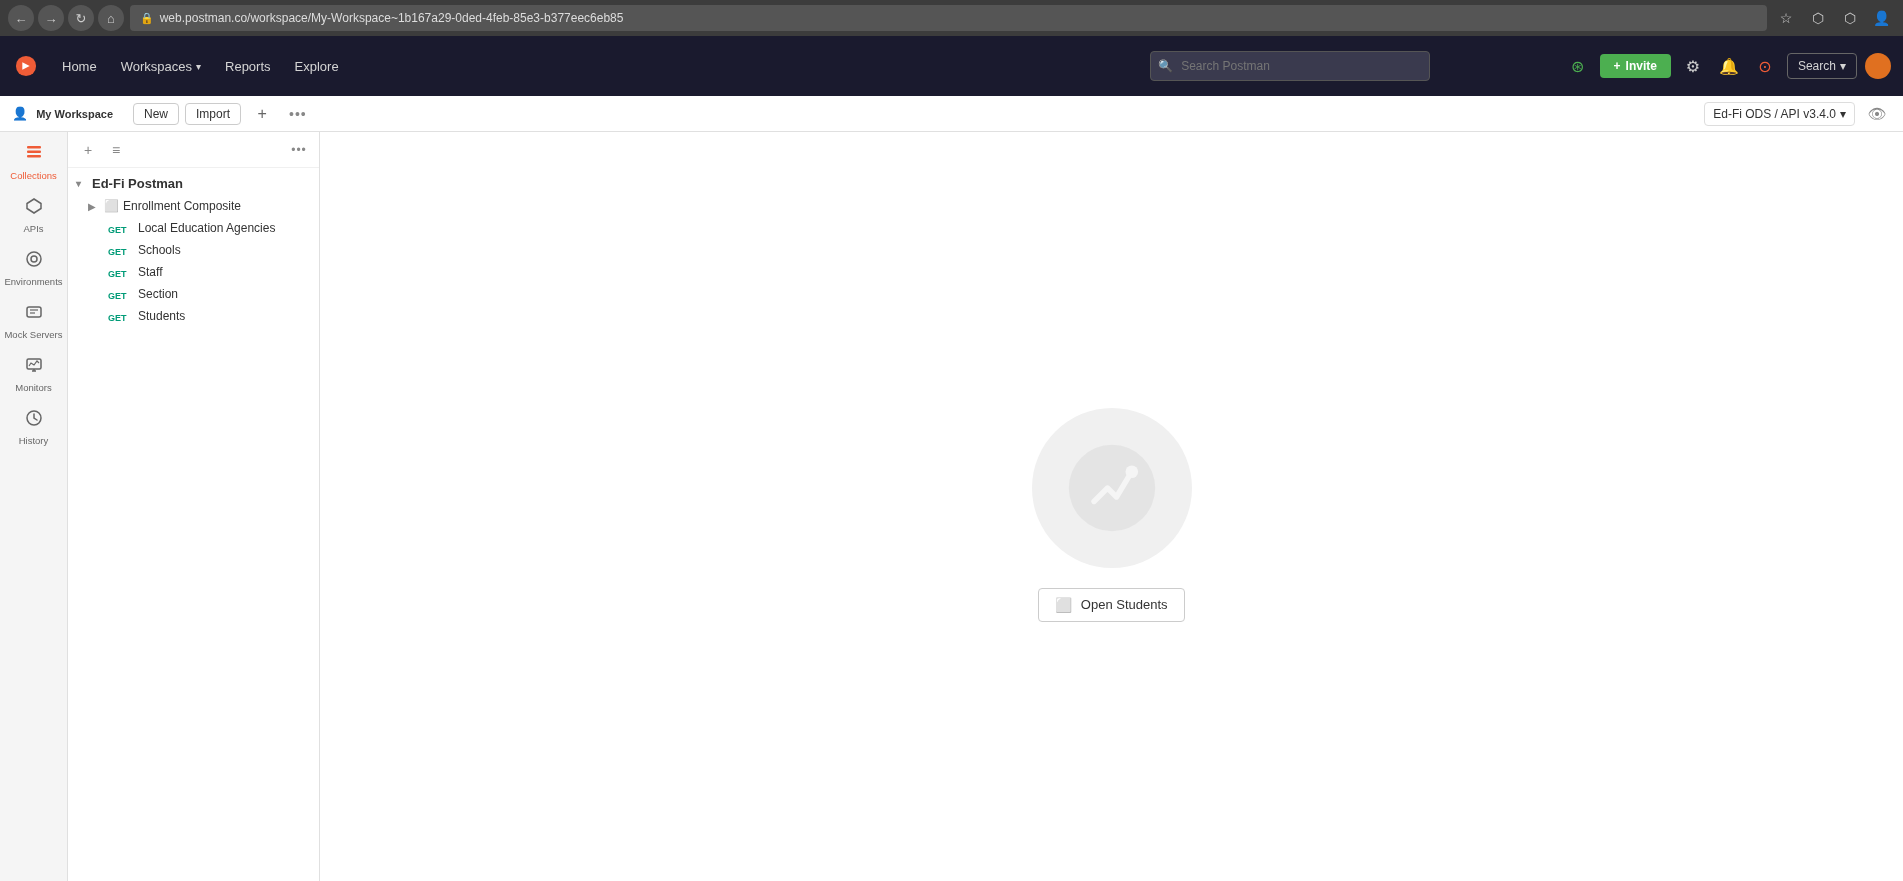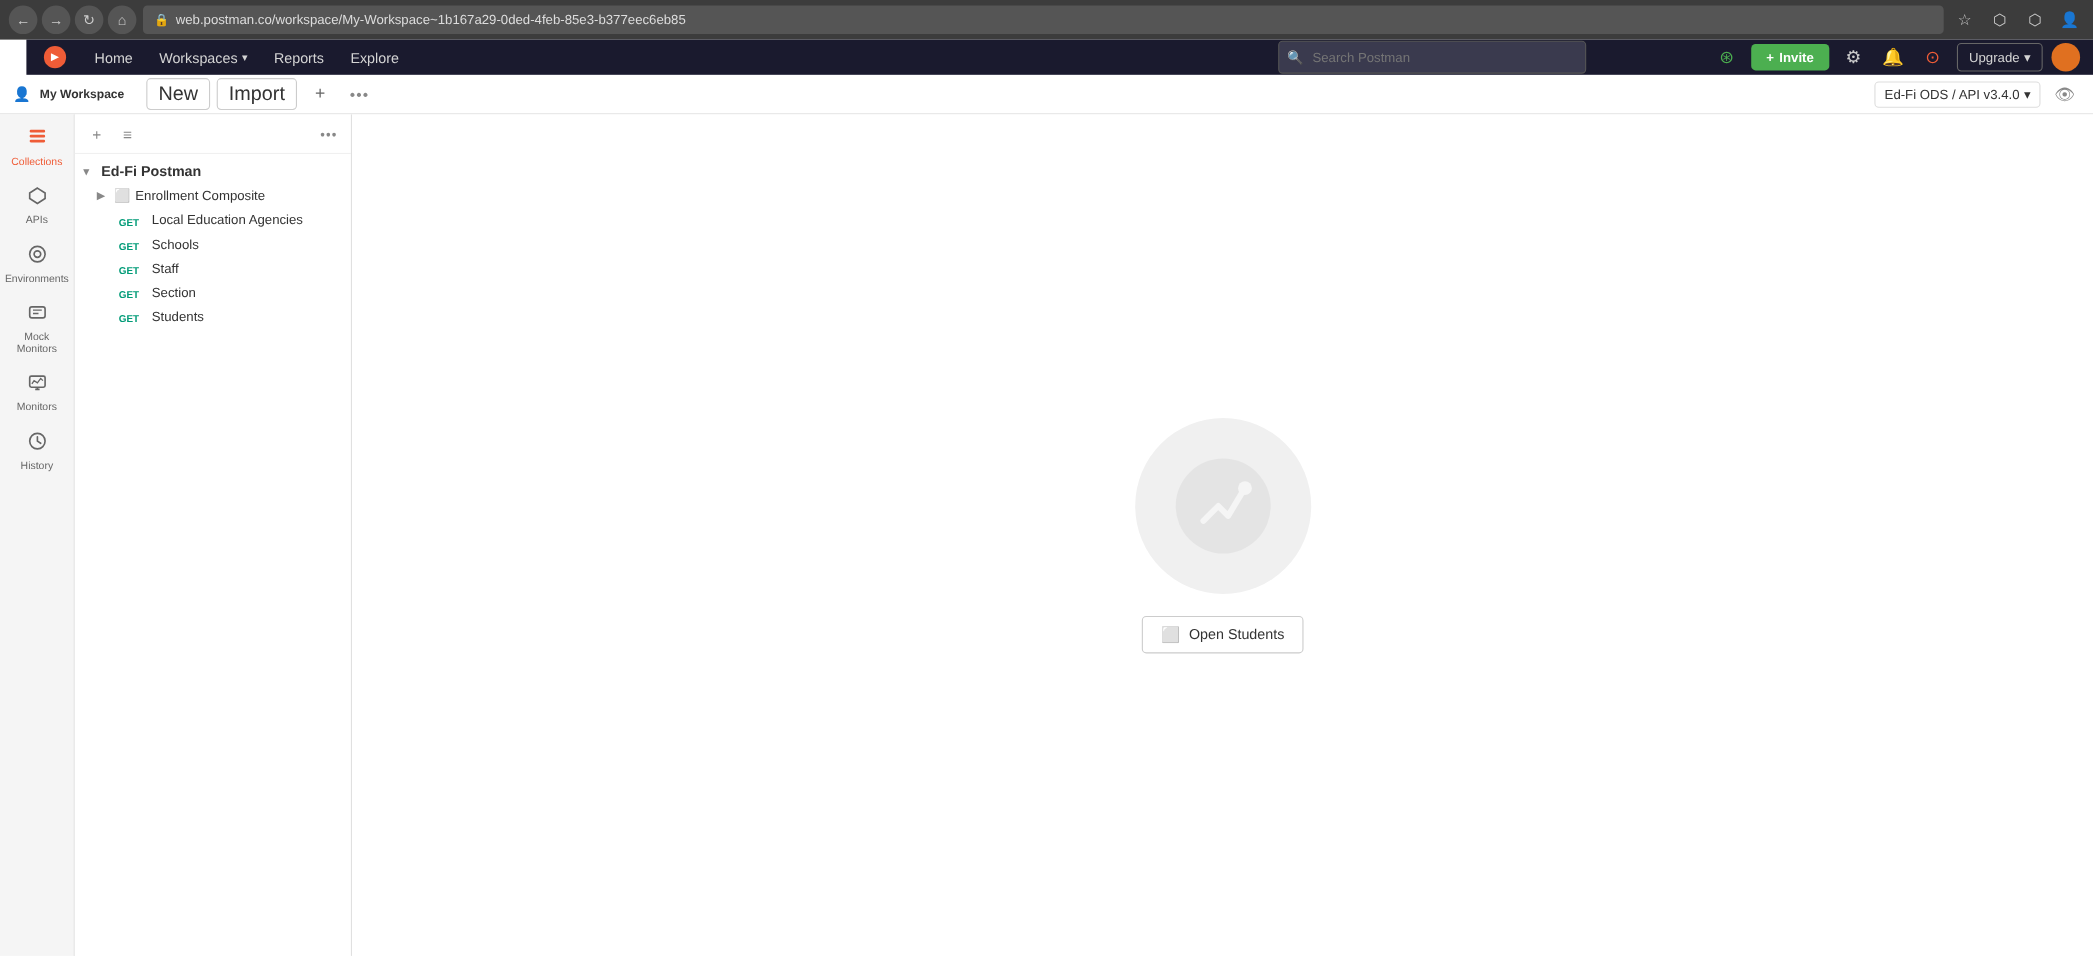--- a/index.html
+++ b/index.html
@@ -8,42 +8,42 @@
     
     .browser-chrome { background: #3c3c3c; height: 36px; display: flex; align-items: center; padding: 0 8px; gap: 6px; }
     .browser-nav-btns { display: flex; gap: 4px; align-items: center; }
     .browser-btn { width: 26px; height: 26px; border-radius: 50%; background: #555; border: none; cursor: pointer; color: #ccc; font-size: 13px; display: flex; align-items: center; justify-content: center; }
     .browser-address-bar { flex: 1; background: #555; border-radius: 4px; height: 26px; display: flex; align-items: center; padding: 0 10px; color: #ddd; font-size: 12px; gap: 6px; }
     .browser-address-bar .lock-icon { color: #90c090; font-size: 11px; }
     .browser-actions { display: flex; gap: 6px; align-items: center; }
     .browser-action-btn { width: 26px; height: 26px; background: none; border: none; cursor: pointer; color: #ccc; font-size: 14px; display: flex; align-items: center; justify-content: center; }
 
     
-    .top-nav { height: 32px; background: #1a1a2e; display: flex; align-items: center; padding: 0 12px; gap: 0; position: relative; margin-left: 24px; }
+    .top-nav { height: 60px; background: #1a1a2e; display: flex; align-items: center; padding: 0 12px; gap: 0; position: relative; }
     .nav-logo { width: 28px; height: 28px; margin-right: 10px; display: flex; align-items: center; justify-content: center; }
     .nav-logo svg { width: 22px; height: 22px; }
     .nav-links { display: flex; align-items: center; gap: 0; }
     .nav-link { color: #d4d4d4; padding: 6px 12px; cursor: pointer; font-size: 13px; border-radius: 4px; display: flex; align-items: center; gap: 4px; }
     .nav-link .chevron { font-size: 10px; }
     .search-bar { position: absolute; left: 50%; transform: translateX(-50%); width: 280px; }
     .search-input { width: 100%; background: #3a3a4e; border: 1px solid #555; border-radius: 4px; height: 30px; padding: 0 10px 0 30px; color: #ccc; font-size: 12px; outline: none; }
     .search-icon-wrap { position: absolute; left: 8px; top: 50%; transform: translateY(-50%); color: #888; font-size: 12px; }
     .search-wrap { position: relative; }
     .nav-right { margin-left: auto; display: flex; align-items: center; gap: 8px; }
     .nav-right-btn { background: none; border: none; cursor: pointer; color: #ccc; font-size: 16px; width: 28px; height: 28px; display: flex; align-items: center; justify-content: center; border-radius: 4px; }
     .invite-btn { background: #4CAF50; color: white; border: none; border-radius: 4px; padding: 5px 14px; font-size: 12px; font-weight: 600; cursor: pointer; display: flex; align-items: center; gap: 5px; }
     .upgrade-btn { background: none; color: #d4d4d4; border: 1px solid #666; border-radius: 4px; padding: 5px 10px; font-size: 12px; cursor: pointer; display: flex; align-items: center; gap: 4px; }
     .avatar { width: 26px; height: 26px; border-radius: 50%; background: #e07020; display: flex; align-items: center; justify-content: center; color: white; font-size: 11px; font-weight: 600; }
 
     
     .workspace-bar { height: 36px; background: #fff; border-bottom: 1px solid #e0e0e0; display: flex; align-items: center; padding: 0 12px; gap: 8px; }
     .workspace-user-icon { color: #666; font-size: 13px; }
     .workspace-name { font-size: 11px; font-weight: 600; color: #333; }
     .workspace-actions { display: flex; gap: 6px; margin-left: 12px; }
-    .ws-btn { border: 1px solid #ccc; background: #fff; border-radius: 4px; padding: 3px 10px; font-size: 18px; cursor: pointer; color: #333; }
+    .ws-btn { border: 1px solid #ccc; background: #fff; border-radius: 4px; padding: 3px 10px; font-size: 12px; cursor: pointer; color: #333; }
     .ws-btn.new-btn { color: #333; }
     .workspace-right { margin-left: auto; display: flex; align-items: center; gap: 8px; }
     .add-btn { background: none; border: none; cursor: pointer; color: #666; font-size: 16px; width: 26px; height: 26px; display: flex; align-items: center; justify-content: center; border-radius: 3px; }
     .more-btn { background: none; border: none; cursor: pointer; color: #888; font-size: 14px; letter-spacing: 1px; height: 26px; border-radius: 3px; padding: 0 6px; }
     .env-selector { display: flex; align-items: center; gap: 4px; border: 1px solid #ddd; border-radius: 4px; padding: 4px 8px; font-size: 12px; color: #333; cursor: pointer; background: #fff; margin-left: auto; }
     .eye-btn { background: none; border: none; cursor: pointer; color: #888; font-size: 15px; width: 28px; height: 28px; display: flex; align-items: center; justify-content: center; border-radius: 3px; }
 
     
     .main-layout { display: flex; height: calc(881px - 36px - 44px - 36px); }
 
@@ -126,21 +126,21 @@
   <div class="nav-right">
     <button class="nav-right-btn" style="color:#4caf50;">⊛</button>
     <button class="invite-btn">
       <span>+</span>
       <span>Invite</span>
     </button>
     <button class="nav-right-btn">⚙</button>
     <button class="nav-right-btn">🔔</button>
     <button class="nav-right-btn" style="color:#ef5c37;">⊙</button>
     <button class="upgrade-btn">
-      <span>Upgrade</span>
+      <span>Search</span>
       <span>▾</span>
     </button>
     <div class="avatar"></div>
   </div>
 </div>
 
 <div class="workspace-bar">
   <span class="workspace-user-icon">👤</span>
   <span class="workspace-name">My Workspace</span>
   <div class="workspace-actions">
@@ -189,21 +189,21 @@
       <span class="label">Environments</span>
     </div>
     <div class="icon-sidebar-item">
       <span class="icon">
         <svg width="18" height="18" viewBox="0 0 18 18" fill="none">
           <rect x="2" y="4" width="14" height="10" rx="2" stroke="#666" stroke-width="1.5" fill="none"></rect>
           <line x1="5" y1="7" x2="13" y2="7" stroke="#666" stroke-width="1.2"></line>
           <line x1="5" y1="10" x2="10" y2="10" stroke="#666" stroke-width="1.2"></line>
         </svg>
       </span>
-      <span class="label">Mock Monitors</span>
+      <span class="label">Mock Servers</span>
     </div>
     <div class="icon-sidebar-item">
       <span class="icon">
         <svg width="18" height="18" viewBox="0 0 18 18" fill="none">
           <rect x="2" y="3" width="14" height="10" rx="1.5" stroke="#666" stroke-width="1.5" fill="none"></rect>
           <line x1="7" y1="15" x2="11" y2="15" stroke="#666" stroke-width="1.5"></line>
           <line x1="9" y1="13" x2="9" y2="15" stroke="#666" stroke-width="1.5"></line>
           <polyline points="4,10 6,7 9,9 12,5 14,7" stroke="#666" stroke-width="1.2" fill="none"></polyline>
         </svg>
       </span>

